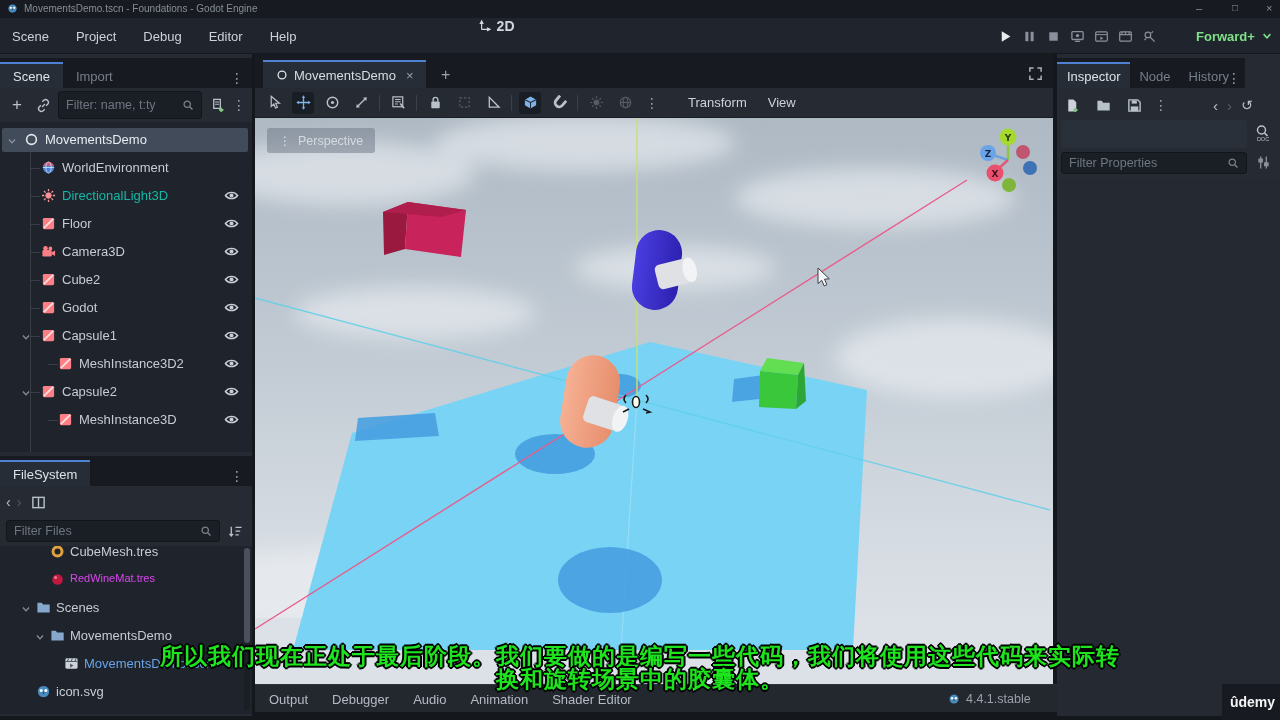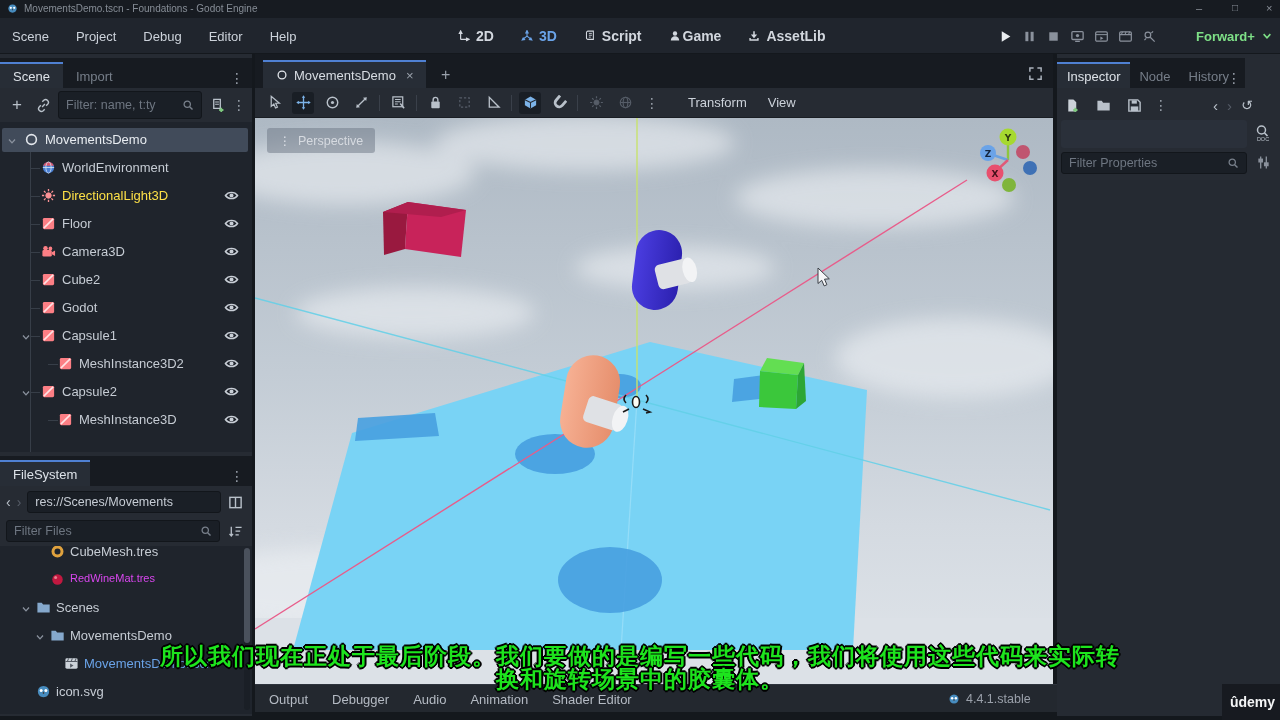--- a/index.html
+++ b/index.html
@@ -43,21 +43,21 @@
 </div>
 
 <div class="abs" style="left:0;top:18px;width:1280px;height:36px;background:#20252d;border-bottom:1px solid #14181d;">
   <div id="main-menus" class="abs" style="left:12px;top:0;height:36px;display:flex;align-items:center;gap:27px;">
       <div style="font-size: 13px; color: rgb(204, 210, 218);">Scene</div>
       <div style="font-size: 13px; color: rgb(204, 210, 218);">Project</div>
       <div style="font-size: 13px; color: rgb(204, 210, 218);">Debug</div>
       <div style="font-size: 13px; color: rgb(204, 210, 218);">Editor</div>
       <div style="font-size: 13px; color: rgb(204, 210, 218);">Help</div>
     </div>
-  <div id="workspaces" class="abs" style="left:458px;top:0;height:36px;display:flex;align-items:center;gap:27px;">
+  <div id="workspaces" class="abs" style="left:458px;top:0;height:36px;display:flex;align-items:center;gap:27px;flex-direction:column;">
       <div style="display: flex; align-items: center; gap: 6px; font-size: 14px; font-weight: bold; color: rgb(210, 215, 222);">
         <span class="icon icon-sm"><svg viewBox="0 0 16 16" stroke="currentColor" stroke-width="1.6" fill="currentColor">
             <path d="M3.5 12.5 V4 M3.5 12.5 H12" fill="none"></path>
             <path d="M3.5 1.2 L1.8 4.6 h3.4z M14.8 12.5 L11.4 10.8 v3.4z"></path>
           </svg></span>
         <span>2D</span>
       </div>
       <div style="display: flex; align-items: center; gap: 6px; font-size: 14px; font-weight: bold; color: rgb(106, 163, 232);">
         <span class="icon icon-sm"><svg viewBox="0 0 16 16" stroke="currentColor" stroke-width="1.5" fill="currentColor">
             <path d="M8 8.2 V3 M8 8.2 L3.4 11.6 M8 8.2 l4.6 3.4" fill="none"></path>
@@ -192,21 +192,21 @@
               <path d="M2 8 h12" stroke="#cfe2f4" stroke-width="0.9"></path>
             </svg></span></div>
         <div style="position: absolute; left: 60px; top: 4px; font-size: 13px; white-space: nowrap; color: rgb(198, 204, 212);">WorldEnvironment</div>
       </div>
       <div style="position: absolute; left: 2px; right: 4px; top: 62px; height: 24px; border-radius: 2px;">
         <div style="position: absolute; left: 28px; top: 12px; width: 10px; height: 1px; background: rgb(55, 62, 72);"></div>
         <div style="position: absolute; left: 39px; top: 4px; width: 16px; height: 16px;"><span class="icon "><svg viewBox="0 0 16 16" stroke="#fc9295" fill="#fc9295">
               <circle cx="8" cy="8" r="2.9"></circle>
               <path d="M8 1v2.4M8 12.6V15M1 8h2.4M12.6 8H15M3.2 3.2l1.7 1.7M11.1 11.1L12.8 12.8M12.8 3.2l-1.7 1.7M4.9 11.1L3.2 12.8" stroke-width="1.4"></path>
             </svg></span></div>
-        <div style="position: absolute; left: 60px; top: 4px; font-size: 13px; white-space: nowrap; color: #fde047;">DirectionalLight3D</div>
+        <div style="position: absolute; left: 60px; top: 4px; font-size: 13px; white-space: nowrap; color: #14b8a6;">DirectionalLight3D</div>
         <div style="position: absolute; right: 8px; top: 4px; width: 16px; height: 16px;"><span class="icon "><svg viewBox="0 0 16 16">
               <path d="M1.5 8 C4.5 3.6 11.5 3.6 14.5 8 C11.5 12.4 4.5 12.4 1.5 8 Z" fill="none" stroke="#c8ced6" stroke-width="1.5"></path>
               <circle cx="8" cy="8" r="2.1" fill="#c8ced6"></circle>
             </svg></span></div>
       </div>
       <div style="position: absolute; left: 2px; right: 4px; top: 90px; height: 24px; border-radius: 2px;">
         <div style="position: absolute; left: 28px; top: 12px; width: 10px; height: 1px; background: rgb(55, 62, 72);"></div>
         <div style="position: absolute; left: 39px; top: 4px; width: 16px; height: 16px;"><span class="icon "><svg viewBox="0 0 16 16">
               <rect x="2" y="2" width="12" height="12" rx="1.5" fill="#fc7f85"></rect>
               <path d="M13 3 L3 13" stroke="#ffe2e4" stroke-width="1.7"></path>
@@ -315,23 +315,20 @@
 <div class="abs" style="left:0;top:452px;width:252px;height:264px;background:#262b33;">
   <div class="tabstrip abs" style="left:0;top:4px;width:252px;height:30px;">
     <div class="tab active">
         <span>FileSystem</span>
       </div>
     <span class="dots abs" style="right:8px;top:12px;">⋮</span>
   </div>
   <div class="abs" style="left:0;top:36px;width:252px;height:28px;display:flex;align-items:center;gap:3px;padding:0 6px;">
     <span style="color:#b9c1ca;font-size:14px;">‹</span>
     <span style="color:#565d68;font-size:14px;padding:0 3px;">›</span>
-    <div class="inputbox" style="flex:1;height:22px;color:#c6ccd4;">
-      <span style="overflow:hidden;white-space:nowrap;">res://Scenes/Movements</span>
-    </div>
     <span class="toolicon">
         <span class="icon"><svg viewBox="0 0 16 16">
             <rect x="2" y="2.5" width="12" height="11" fill="none" stroke="currentColor" stroke-width="1.5"></rect>
             <path d="M8 2.5 v11" stroke="currentColor" stroke-width="1.5"></path>
           </svg></span>
       </span>
   </div>
   <div class="abs" style="left:0;top:66px;width:252px;height:26px;display:flex;align-items:center;gap:4px;padding:0 6px;">
     <div class="inputbox" style="flex:1;height:22px;justify-content:space-between;">
       <span>Filter Files</span>

